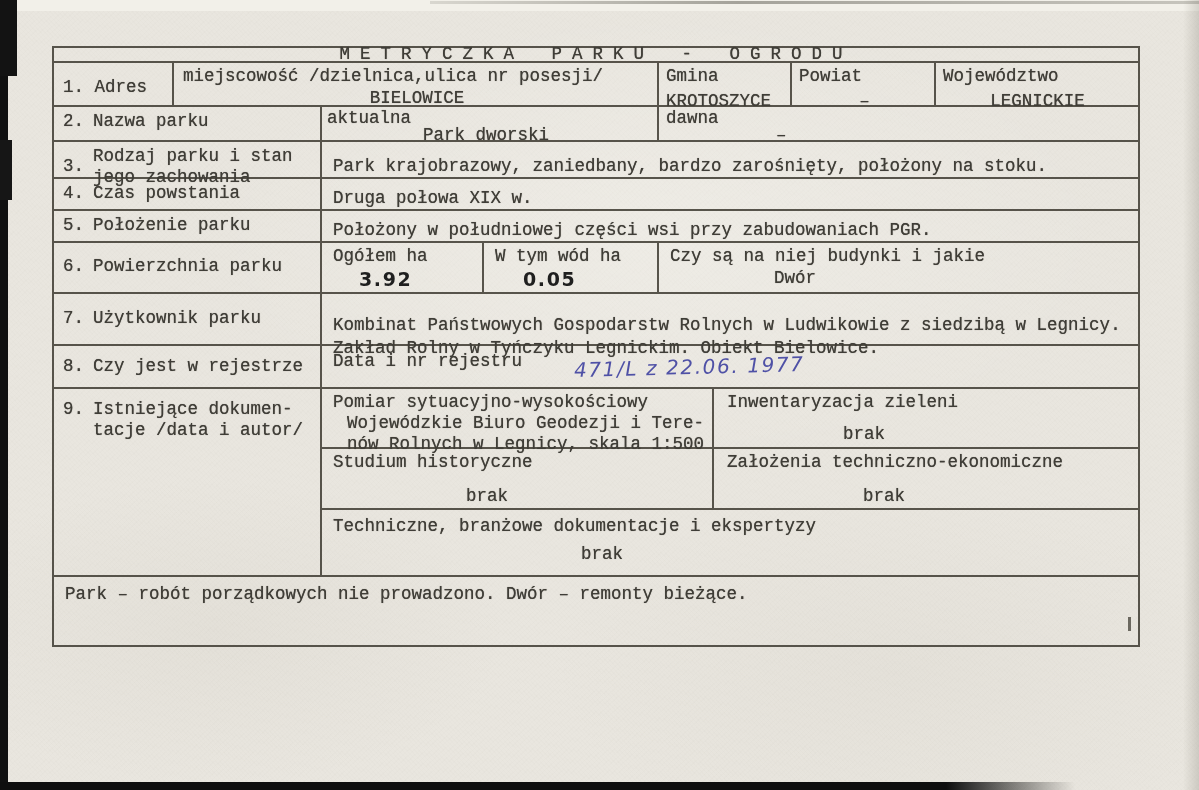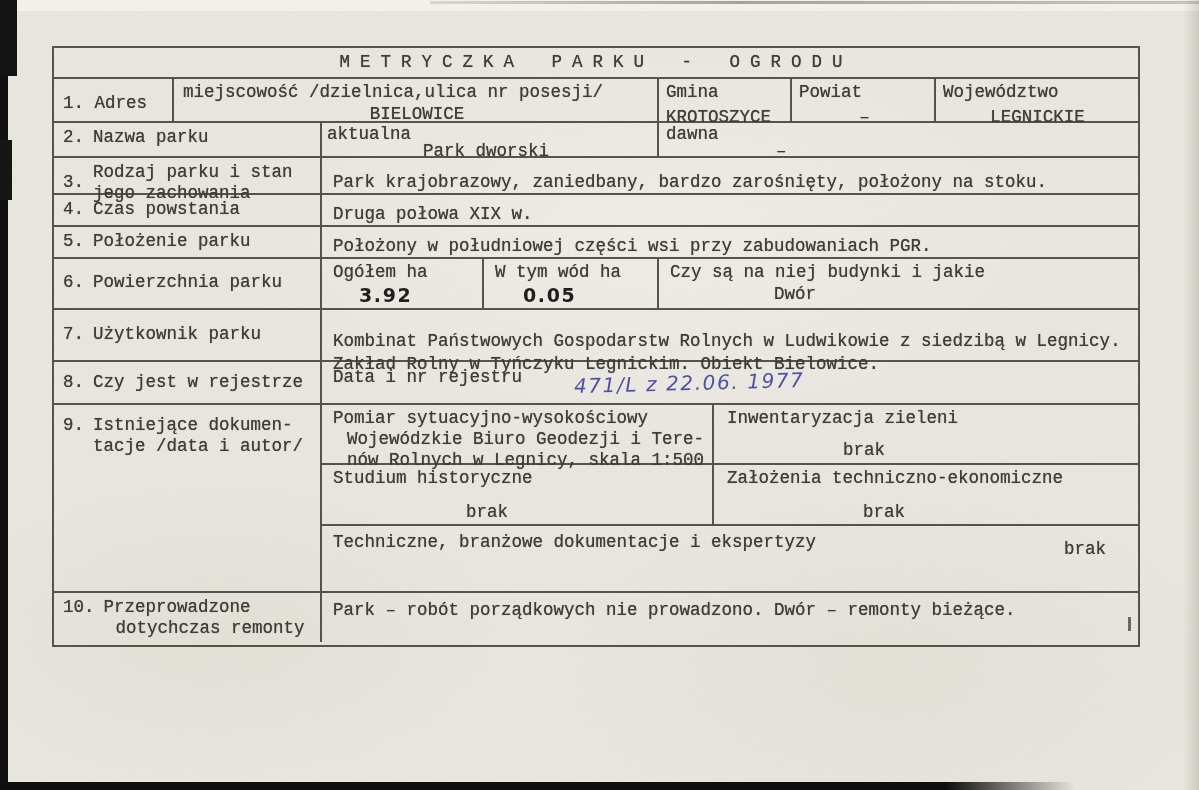--- a/index.html
+++ b/index.html
@@ -40,21 +40,21 @@
   .doc{
     position:absolute;left:52px;top:46px;width:1088px;height:601px;
     border:2px solid var(--line);
     font-size:17.5px;line-height:21px;
   }
   .row{display:flex;border-bottom:2px solid var(--line);}
   .row:last-child{border-bottom:none;}
   .cell{position:relative;}
   .cell + .cell{border-left:2px solid var(--line);}
 
-  .title-row{height:31px;display:flex;justify-content:center;align-items:center;
+  .title-row{height:15px;display:flex;justify-content:center;align-items:center;
     letter-spacing:10px;word-spacing:7px;}
 
   .label-cell{flex:0 0 266px;display:flex;gap:9px;padding:4px 4px 0 9px;}
   .label-cell .num{flex:0 0 auto;}
   .num-low{margin-top:10px;}
   .l2-indent{padding-left:12px;}
 
   .content-cell{flex:1 1 auto;padding:5px 6px 0 11px;}
   .v-center{display:flex;align-items:flex-end;padding-top:0;}
 
@@ -108,21 +108,21 @@
   .r9 .sub-a{height:60px;}
   .r9 .sub-b{height:61px;}
   .r9 .sub-c{height:59px;}
   .r9 .col-l{flex:0 0 392px;padding:3px 4px 0 11px;border-right:2px solid var(--line);}
   .r9 .col-r{flex:1 1 auto;padding:3px 4px 0 13px;}
   .r9 .srv-l2,.r9 .srv-l3{padding-left:14px;}
   .brak-a{margin:11px 0 0 116px;}
   .brak-b{margin:13px 0 0 133px;}
   .brak-b2{margin:13px 0 0 136px;}
   .brak-c{margin:7px 0 0 248px;}
-  .sub-c{padding:6px 4px 0 11px;}
+  .sub-c{padding:6px 4px 0 11px;flex-direction:column;}
 
   .r10{height:49px;}
   .r10 .content-cell{padding-top:7px;}
 </style>
 </head>
 <body>
 
 <div class="edge-top-band"></div>
 <div class="edge-top-line"></div>
 <div class="edge-left"></div>
@@ -281,25 +281,18 @@
         </div>
       </div>
       <div class="subrow sub-c">
         <div>Techniczne, branżowe dokumentacje i ekspertyzy</div>
         <div class="brak-c">brak</div>
       </div>
     </div>
   </div>
 
   <div class="row r10">
-    <div class="cell label-cell">
-      <span class="num">10.</span>
-      <span>
-        <span style="display:block">Przeprowadzone</span>
-        <span style="display:block" class="l2-indent">dotychczas remonty</span>
-      </span>
-    </div>
     <div class="cell content-cell">
       <span>Park – robót porządkowych nie prowadzono. Dwór – remonty bieżące.</span>
     </div>
   </div>
 
 </div>
 
 </body></html>

